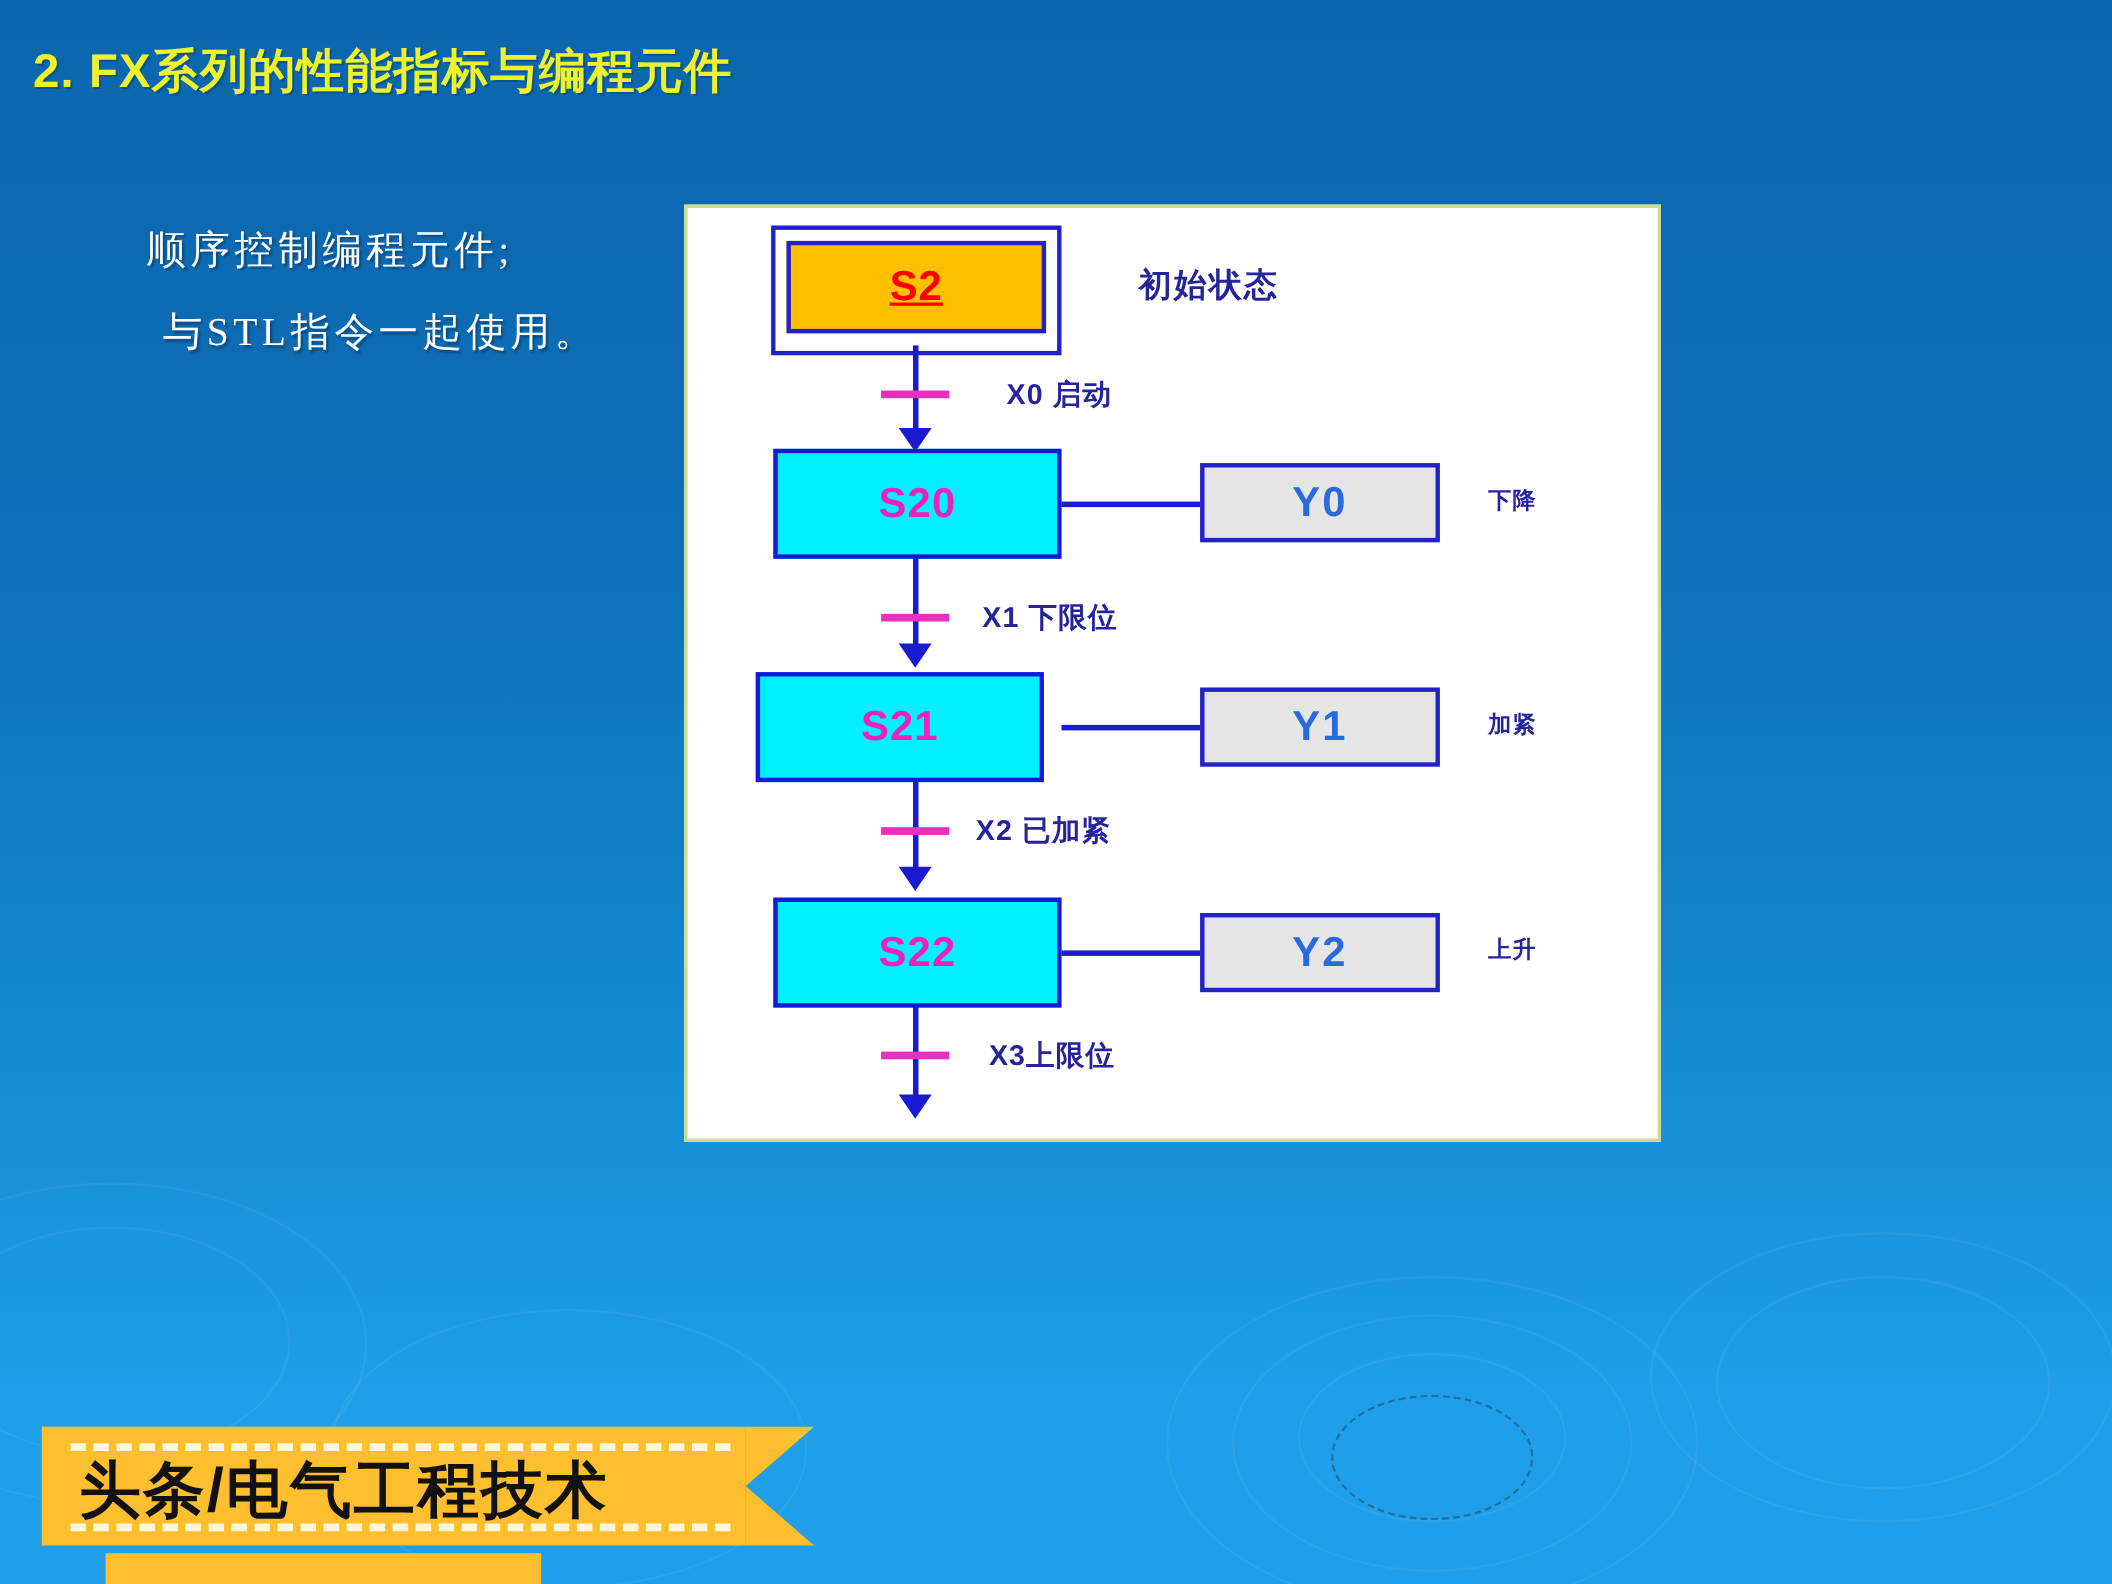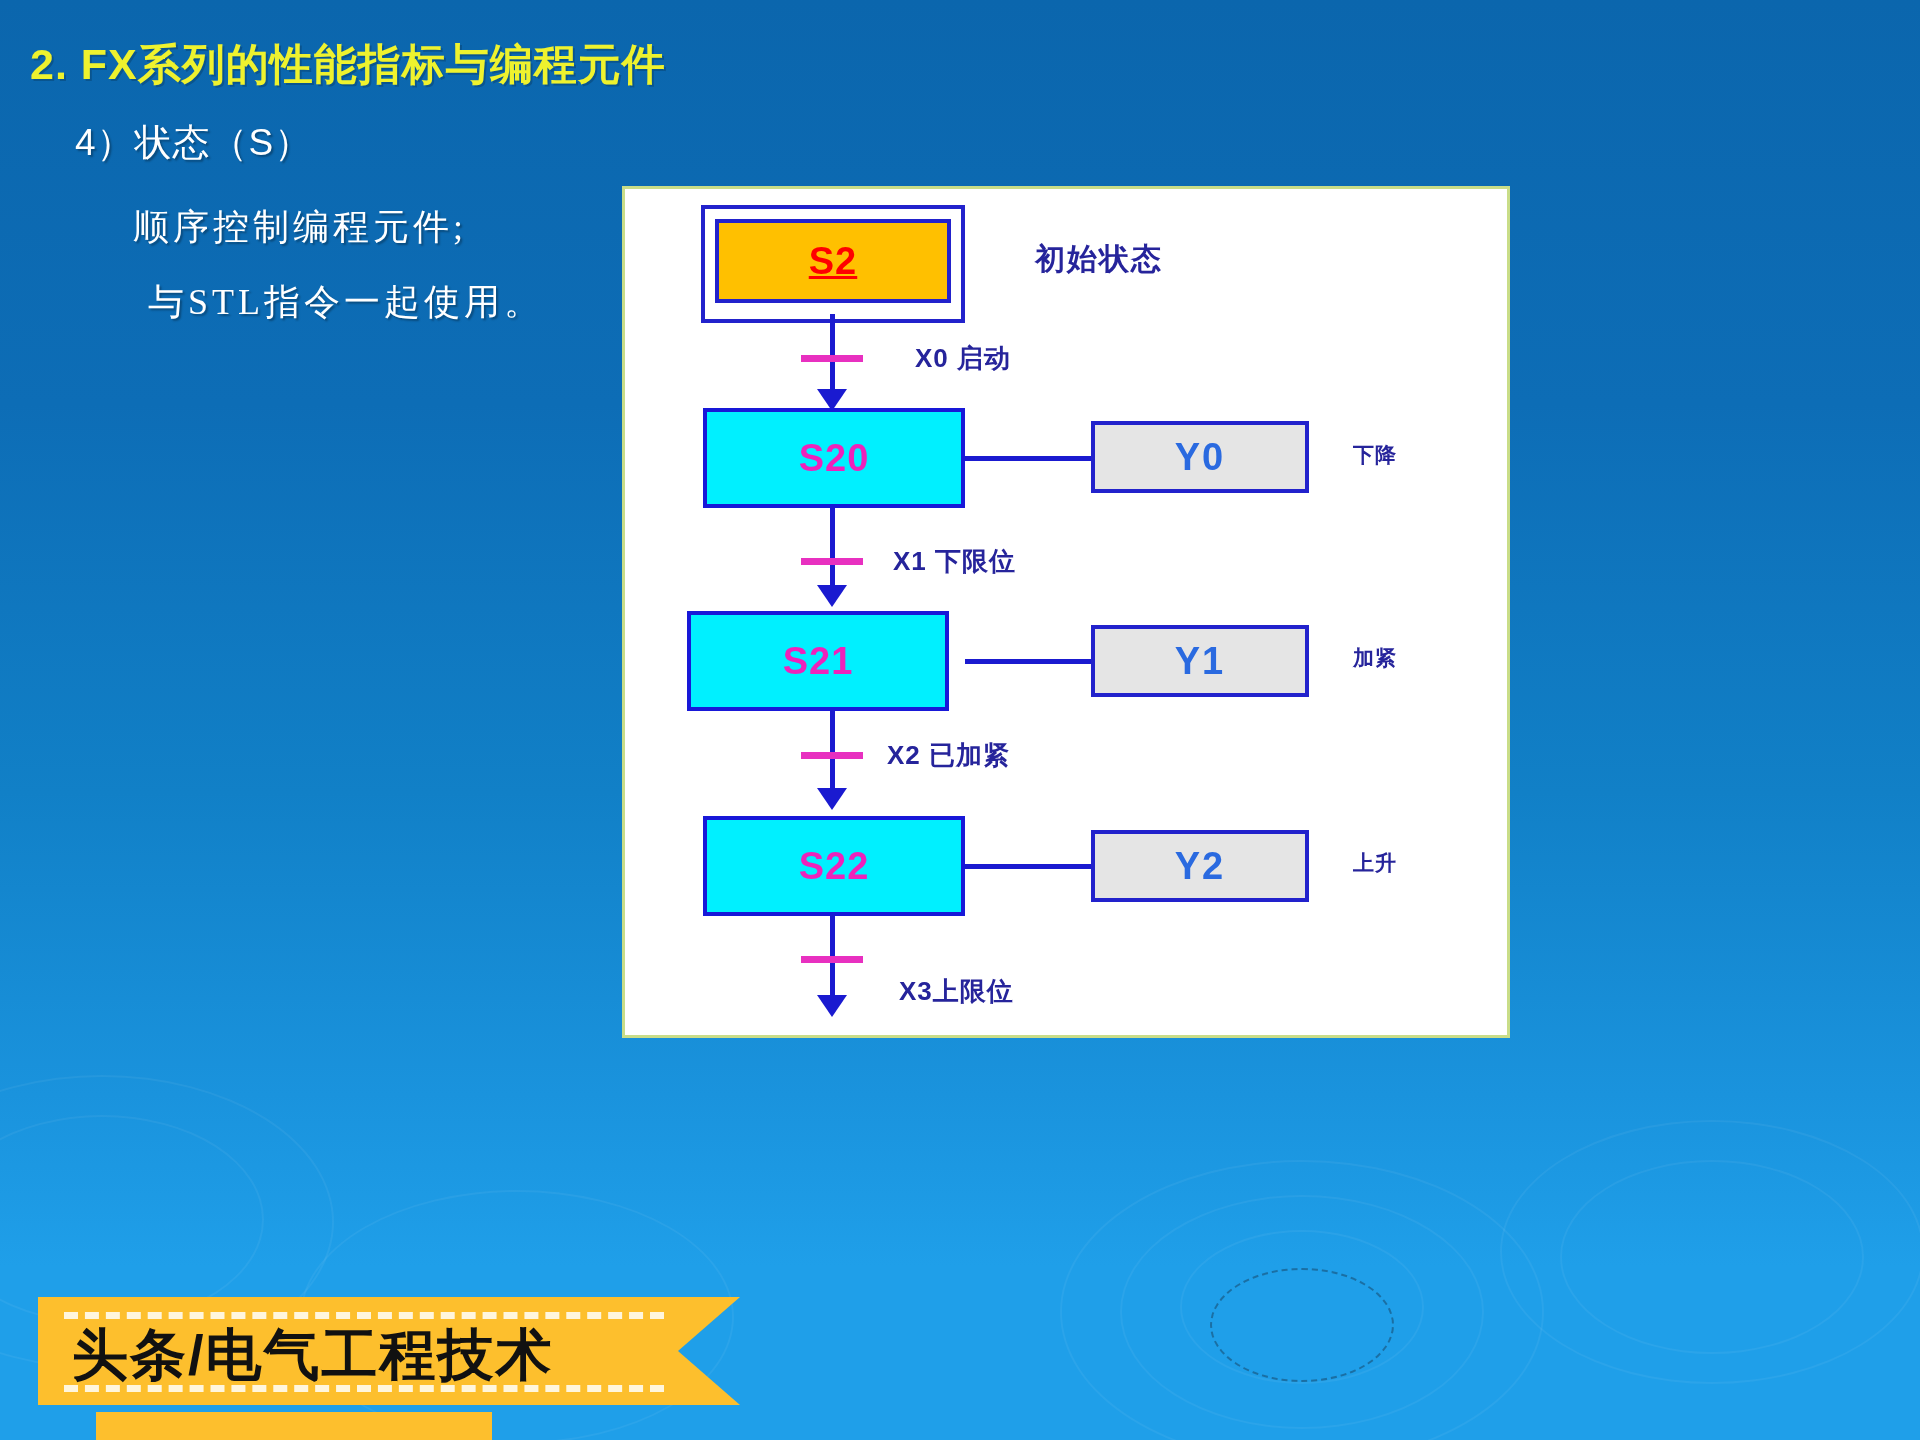--- a/index.html
+++ b/index.html
@@ -228,21 +228,20 @@
   <div class="ripple" style="left:1120px; top:1195px; width:360px; height:230px;"></div>
   <div class="ripple" style="left:1060px; top:1160px; width:480px; height:300px;"></div>
   <div class="ripple-dashed" style="left:1210px; top:1268px; width:180px; height:110px;"></div>
   <div class="ripple" style="left:1500px; top:1120px; width:420px; height:260px;"></div>
   <div class="ripple" style="left:1560px; top:1160px; width:300px; height:190px;"></div>
   <div class="ripple" style="left:-130px; top:1075px; width:460px; height:290px;"></div>
   <div class="ripple" style="left:-60px; top:1115px; width:320px; height:205px;"></div>
   <div class="ripple" style="left:300px; top:1190px; width:430px; height:250px;"></div>
 
   <div class="slide-title">2. FX系列的性能指标与编程元件</div>
-  <div class="subhead">4）状态（S）</div>
   <div class="body-line l2">与STL指令一起使用。</div>
   <div class="body-line l1">顺序控制编程元件;</div>
 
   <div id="panel">
     <div id="panel-inner">
 
       <div class="node init-frame" style="left:76px; top:16px; width:264px; height:118px;"></div>
       <div class="node init-box" style="left:90px; top:30px; width:236px; height:84px;text-decoration:underline;">
         <span>S2</span>
       </div>
@@ -286,21 +285,21 @@
       </div>
       <div class="hline" style="left:340px; top:675px; width:128px;"></div>
       <div class="node out-box" style="left:466px; top:641px; width:218px; height:72px;">
         <span>Y2</span>
       </div>
       <div class="side-label" style="left:728px; top:660px;">上升</div>
 
       <div class="vline" style="left:205px; top:726px; height:90px;"></div>
       <div class="arrowhead" style="left:192px; top:806px;"></div>
       <div class="tbar" style="left:176px; top:767px;"></div>
-      <div class="trans-label" style="left:274px; top:753px;margin-top:32px;">X3上限位</div>
+      <div class="trans-label" style="left:274px; top:753px;">X3上限位</div>
 
     </div>
   </div>
 
   <div id="ribbon-wrap">
     <div id="ribbon-body"></div>
     <div id="ribbon-tail"></div>
     <div class="ribbon-dash top"></div>
     <div class="ribbon-dash bot"></div>
     <div id="ribbon-text">头条/电气工程技术</div>

